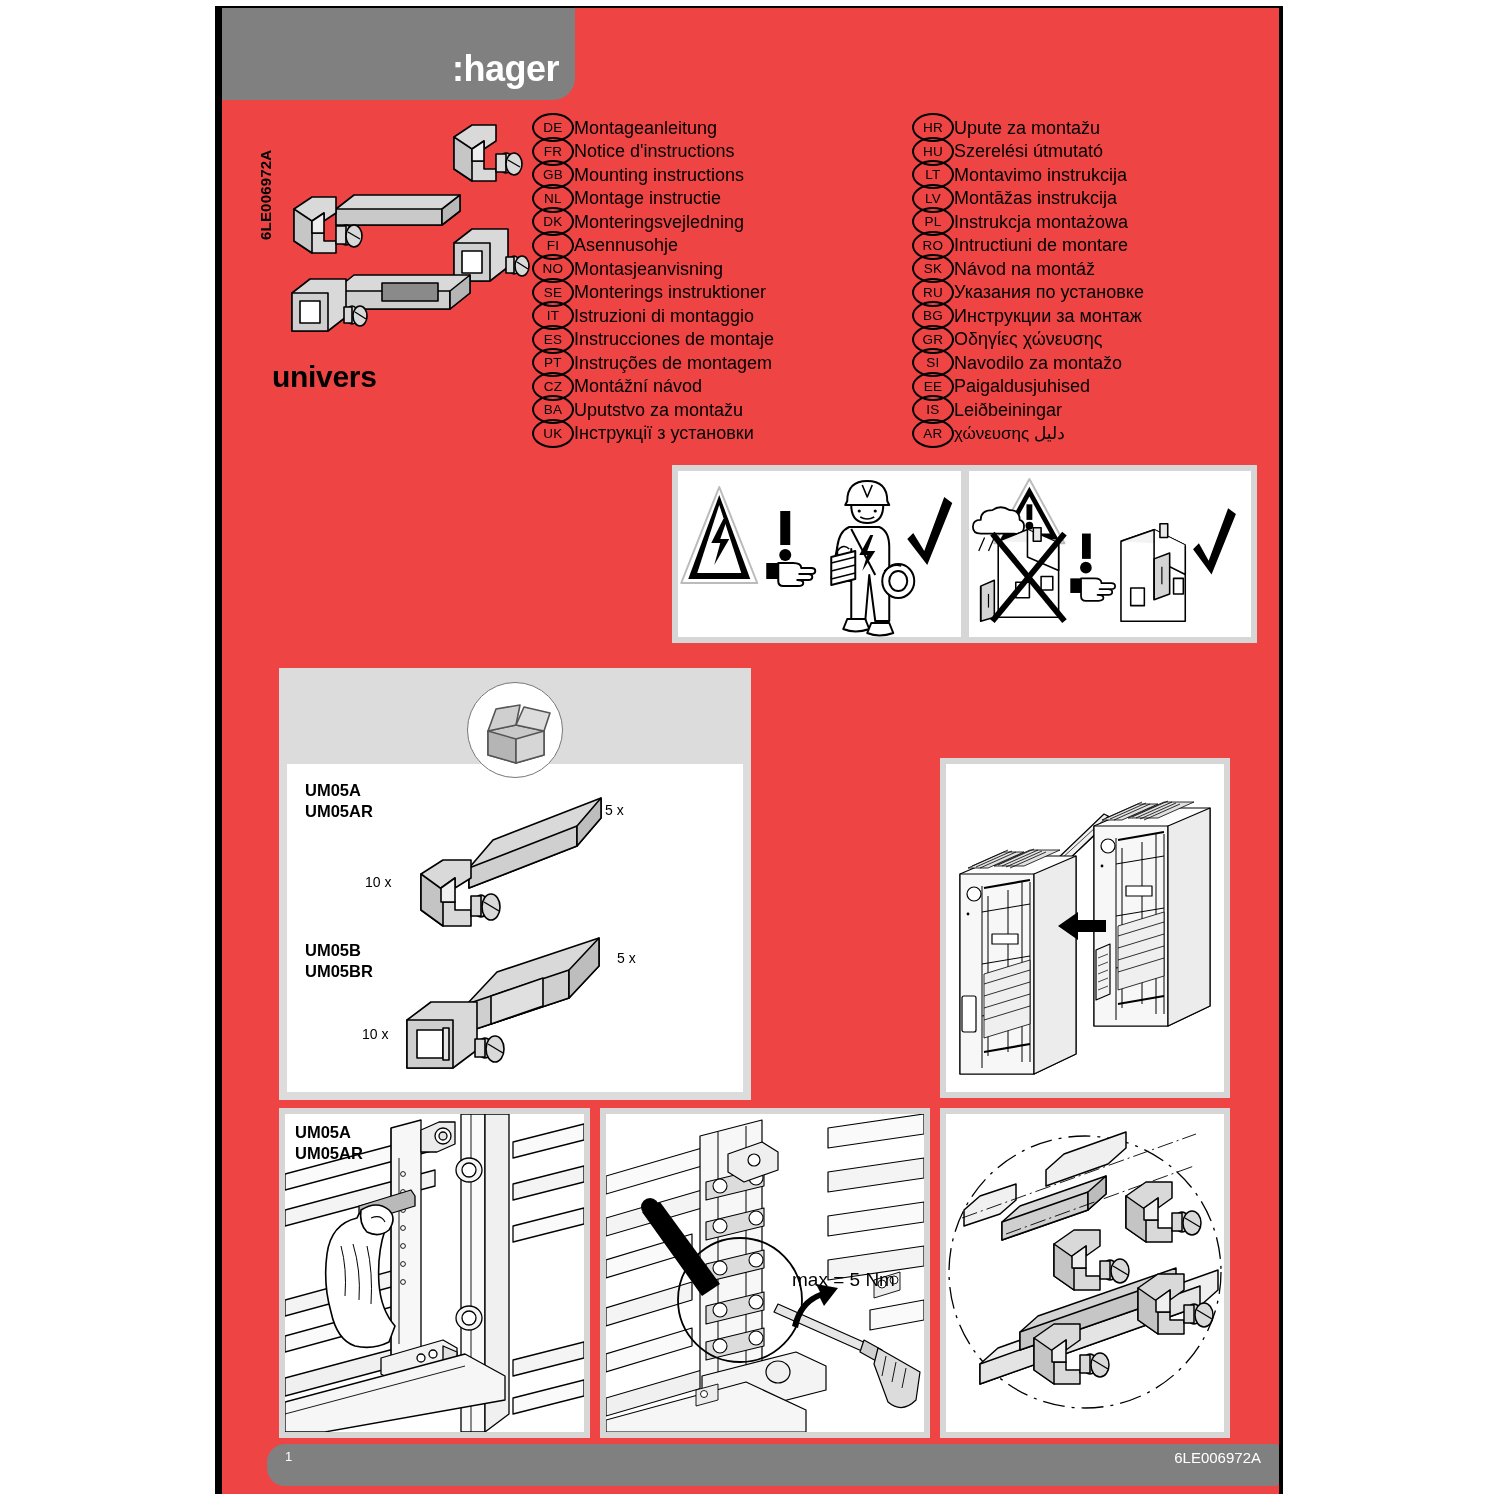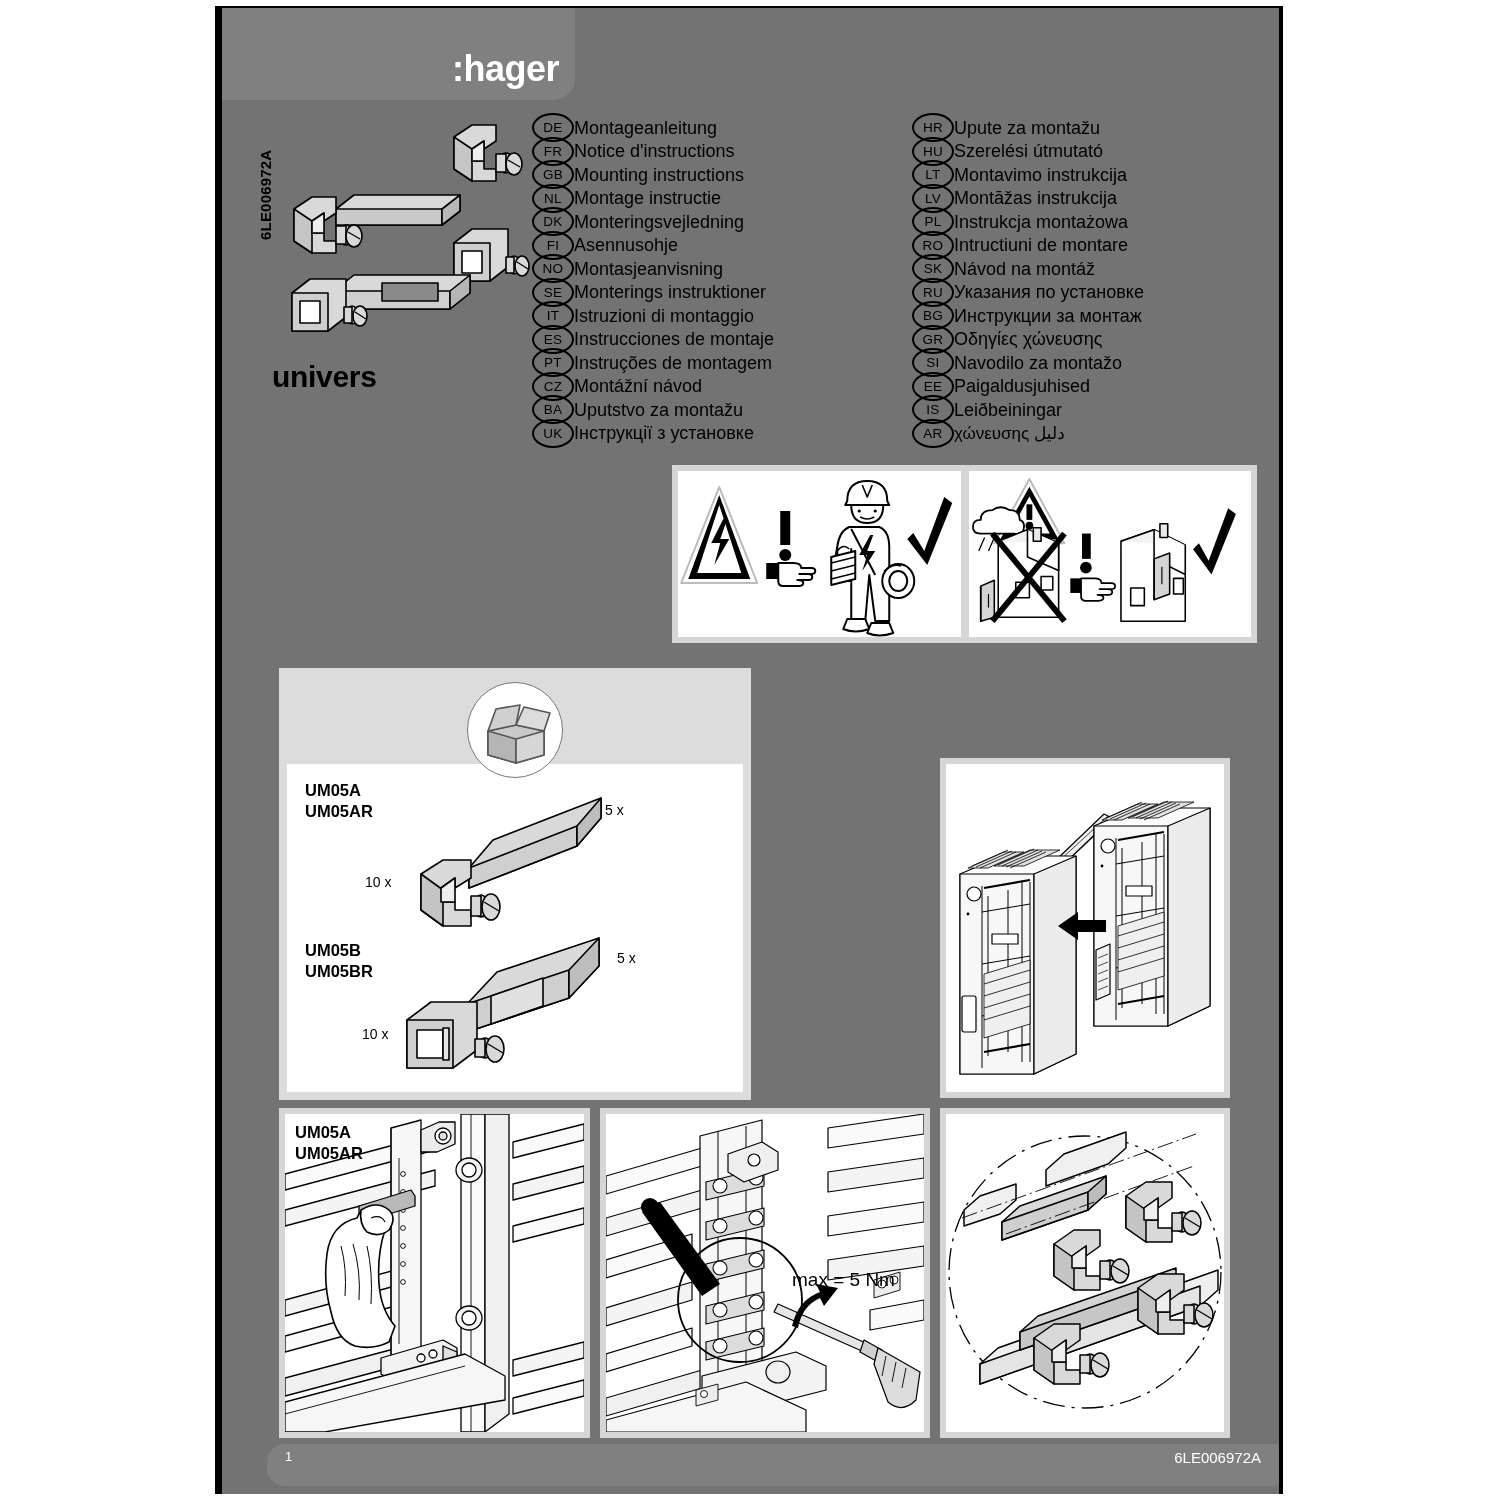--- a/index.html
+++ b/index.html
@@ -11,21 +11,21 @@
   }
 
   
   #page {
     position: absolute;
     left: 215px; top: 6px;
     width: 1068px; height: 1488px;
     border-top: 2px solid #000;
     border-right: 4px solid #000;
     border-left: 7px solid #000;
-    background: #737373;
+    background: #ef4444;
   }
 
   
   #header-bar {
     position: absolute;
     left: 0px; top: 0px;
     width: 353px; height: 92px;
     background: #808080;
     border-bottom-right-radius: 22px;
   }
@@ -335,21 +335,21 @@
     <div class="lang-row">
       <div class="lang-code">CZ</div>
       <div class="lang-name">Montážní návod</div>
     </div>
     <div class="lang-row">
       <div class="lang-code">BA</div>
       <div class="lang-name">Uputstvo za montažu</div>
     </div>
     <div class="lang-row">
       <div class="lang-code">UK</div>
-      <div class="lang-name">Інструкції з установке</div>
+      <div class="lang-name">Інструкції з установки</div>
     </div>
   </div>
 
   <div id="lang-col-right" class="lang-col">
     <div class="lang-row">
       <div class="lang-code">HR</div>
       <div class="lang-name">Upute za montažu</div>
     </div>
     <div class="lang-row">
       <div class="lang-code">HU</div>

